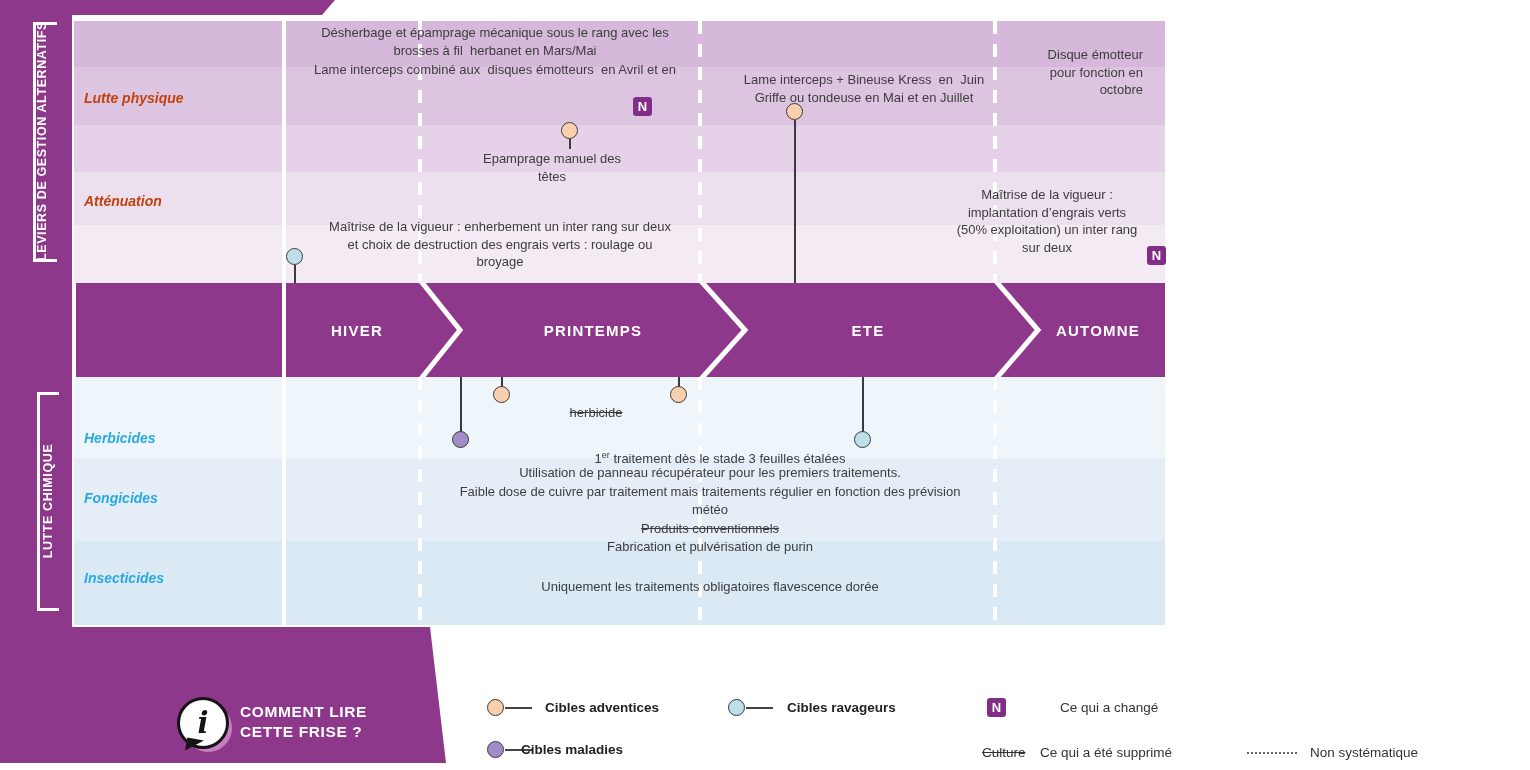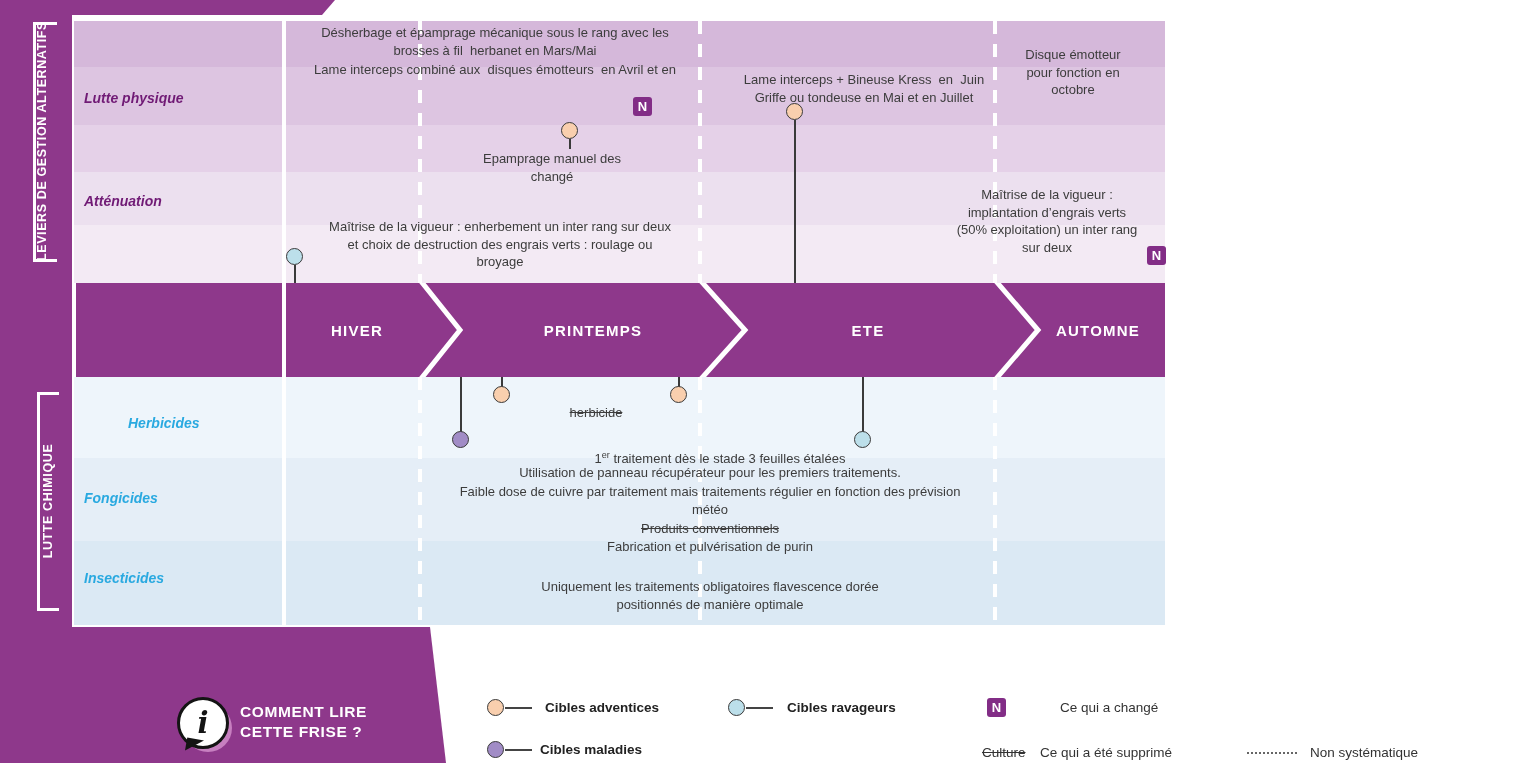--- a/index.html
+++ b/index.html
@@ -29,21 +29,21 @@
   .r2{top:458px;height:83px;background:#e5eef7;}
   .r3{top:541px;height:84px;background:#dbe9f4;}
 
   
   .vsolid{position:absolute;width:4px;background:#ffffff;}
   .vdash{position:absolute;width:4px;
          background:repeating-linear-gradient(to bottom,#ffffff 0 13px,transparent 13px 23px);}
 
   
   .rowlab{position:absolute;left:84px;width:170px;font-weight:bold;font-style:italic;font-size:14px;}
-  .purp{color:#701a75;}
+  .purp{color:#c2410c;}
   .cyan{color:#29a9e0;}
   .season{position:absolute;top:322px;width:160px;text-align:center;color:#fff;
           font-weight:bold;font-size:15px;letter-spacing:1.2px;}
 
   
   .cell{position:absolute;text-align:center;font-size:13px;line-height:17.5px;color:#3c3c3c;}
   .cell span{display:block;white-space:pre-wrap;}
   .strike{text-decoration:line-through;}
 
   
@@ -121,50 +121,50 @@
     <polyline points="624,-3 669,47 624,97" fill="none" stroke="#ffffff" stroke-width="5"></polyline>
     <polyline points="919,-3 962,47 919,97" fill="none" stroke="#ffffff" stroke-width="5"></polyline>
   </svg>
   <div class="season" style="left:277px;">HIVER</div>
   <div class="season" style="left:513px;">PRINTEMPS</div>
   <div class="season" style="left:788px;">ETE</div>
   <div class="season" style="left:1018px;">AUTOMNE</div>
 
   <div class="rowlab purp" style="top:90px;">Lutte physique</div>
   <div class="rowlab purp" style="top:193px;">Atténuation</div>
-  <div class="rowlab cyan" style="top:415px;margin-left:44px;">Herbicides</div>
+  <div class="rowlab cyan" style="top:430px;">Herbicides</div>
   <div class="rowlab cyan" style="top:490px;">Fongicides</div>
   <div class="rowlab cyan" style="top:570px;">Insecticides</div>
 
   <div class="cell" style="left:290px;top:24px;width:410px;">
     <span>Désherbage et épamprage mécanique sous le rang avec les</span>
     <span>brosses à fil  herbanet en Mars/Mai</span>
   </div>
   <div class="cell" style="left:290px;top:61px;width:410px;">
     <span>Lame interceps combiné aux  disques émotteurs  en Avril et en</span>
   </div>
   <div class="nbadge" style="left:633px;top:97px;">N</div>
 
   <div class="cell" style="left:472px;top:150px;width:160px;">
     <span>Epamprage manuel des</span>
-    <span>changé</span>
+    <span>têtes</span>
   </div>
 
   <div class="cell" style="left:295px;top:218px;width:410px;">
     <span>Maîtrise de la vigueur : enherbement un inter rang sur deux</span>
     <span>et choix de destruction des engrais verts : roulage ou</span>
     <span>broyage</span>
   </div>
 
   <div class="cell" style="left:718px;top:59px;width:292px;margin-top:12px;">
     <span>Lame interceps + Bineuse Kress  en  Juin</span>
     <span>Griffe ou tondeuse en Mai et en Juillet</span>
   </div>
 
-  <div class="cell" style="left:1003px;top:46px;width:140px;">
+  <div class="cell" style="left:1003px;top:46px;width:140px;text-align:right;">
     <span>Disque émotteur</span>
     <span>pour fonction en</span>
     <span>octobre</span>
   </div>
 
   <div class="cell" style="left:928px;top:186px;width:238px;">
     <span>Maîtrise de la vigueur :</span>
     <span>implantation d’engrais verts</span>
     <span>(50% exploitation) un inter rang</span>
     <span>sur deux</span>
@@ -178,21 +178,20 @@
   <div class="cell" style="left:420px;top:464px;width:580px;line-height:18.5px;">
     <span>Utilisation de panneau récupérateur pour les premiers traitements.</span>
     <span>Faible dose de cuivre par traitement mais traitements régulier en fonction des prévision</span>
     <span>météo</span>
     <span class="strike">Produits conventionnels</span>
   </div>
 
   <div class="cell" style="left:420px;top:538px;width:580px;">Fabrication et pulvérisation de purin</div>
   <div class="cell" style="left:420px;top:578px;width:580px;">
     <span>Uniquement les traitements obligatoires flavescence dorée</span>
-    <span>positionnés de manière optimale</span>
   </div>
 
   <div class="stem" style="left:294px;top:265px;height:18px;"></div>
   <div class="marker m-blue" style="left:286px;top:248px;"></div>
 
   <div class="marker m-orange" style="left:561px;top:122px;"></div>
   <div class="stem" style="left:569px;top:139px;height:10px;"></div>
 
   <div class="marker m-orange" style="left:786px;top:103px;"></div>
   <div class="stem" style="left:794px;top:120px;height:163px;"></div>
@@ -222,21 +221,21 @@
   <div class="marker m-orange" style="left:487px;top:699px;"></div>
   <div class="leg-line" style="left:505px;top:707px;"></div>
   <div class="leg-label" style="left:545px;top:700px;">Cibles adventices</div>
 
   <div class="marker m-blue" style="left:728px;top:699px;"></div>
   <div class="leg-line" style="left:746px;top:707px;"></div>
   <div class="leg-label" style="left:787px;top:700px;">Cibles ravageurs</div>
 
   <div class="marker m-purple" style="left:487px;top:741px;"></div>
   <div class="leg-line" style="left:505px;top:749px;"></div>
-  <div class="leg-label" style="left:540px;top:742px;">Cibles maladies</div>
+  <div class="leg-label" style="left:521px;top:742px;">Cibles maladies</div>
 
   <div class="nbadge" style="left:987px;top:698px;">N</div>
   <div class="leg-text" style="left:1015px;top:700px;margin-left:45px;">Ce qui a changé</div>
 
   <div class="leg-text strike" style="left:982px;top:745px;">Culture</div>
   <div class="leg-text" style="left:1040px;top:745px;">Ce qui a été supprimé</div>
 
   <div class="dotline" style="left:1247px;top:752px;"></div>
   <div class="leg-text" style="left:1310px;top:745px;">Non systématique</div>
 

